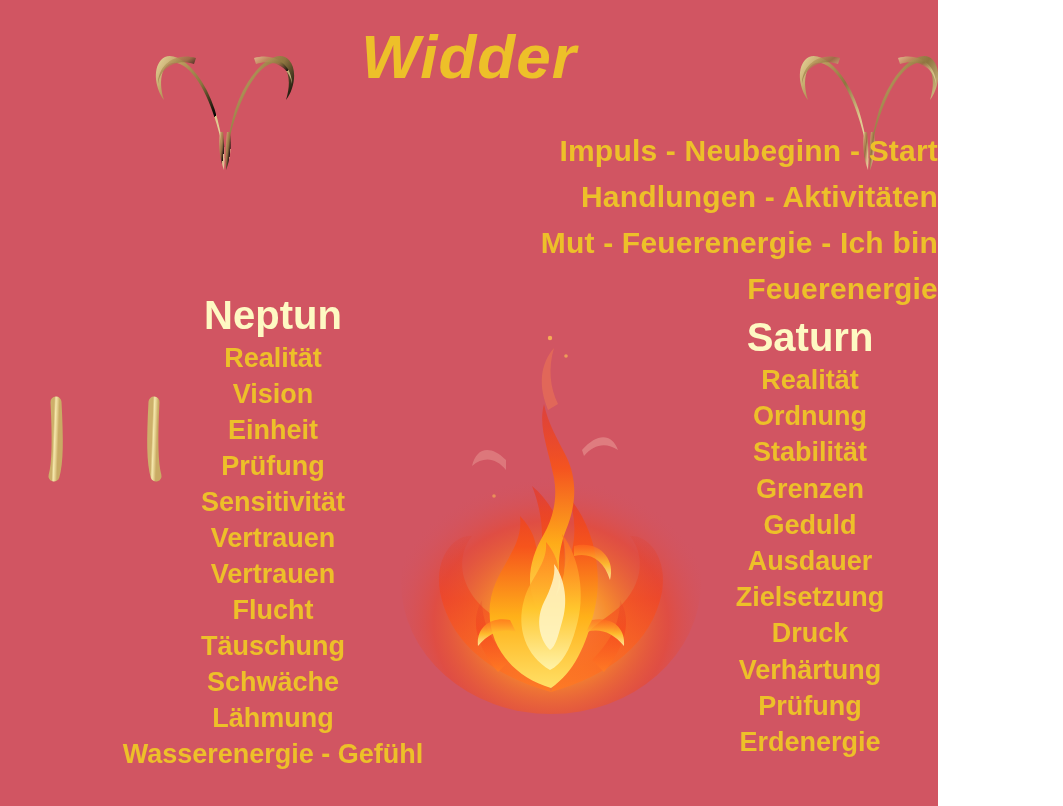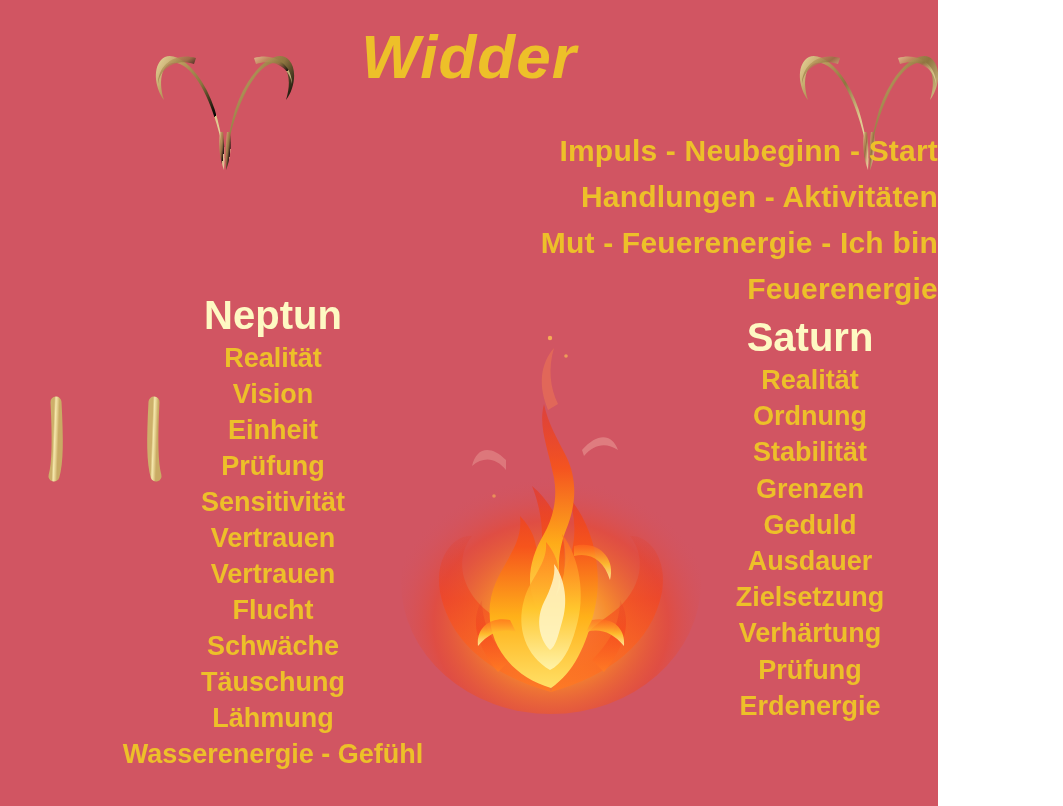--- a/index.html
+++ b/index.html
@@ -248,33 +248,34 @@
   <div class="col left">
     <span class="planet-name">Neptun</span>
     <span class="kw">Realität</span>
     <span class="kw">Vision</span>
     <span class="kw">Einheit</span>
     <span class="kw">Prüfung</span>
     <span class="kw">Sensitivität</span>
     <span class="kw">Vertrauen</span>
     <span class="kw">Vertrauen</span>
     <span class="kw">Flucht</span>
+    <span class="kw">Täuschung</span>
     <span class="kw">Schwäche</span>
-    <span class="kw">Täuschung</span>
     <span class="kw">Lähmung</span>
     <span class="kw">Wasserenergie - Gefühl</span>
   </div>
 
   <div class="col right">
     <span class="planet-name">Saturn</span>
     <span class="kw">Realität</span>
     <span class="kw">Ordnung</span>
     <span class="kw">Stabilität</span>
     <span class="kw">Grenzen</span>
     <span class="kw">Geduld</span>
     <span class="kw">Ausdauer</span>
     <span class="kw">Zielsetzung</span>
+    <span class="kw">Druck</span>
     <span class="kw">Verhärtung</span>
     <span class="kw">Prüfung</span>
     <span class="kw">Erdenergie</span>
   </div>
 
 </div>
 
 </body></html>

